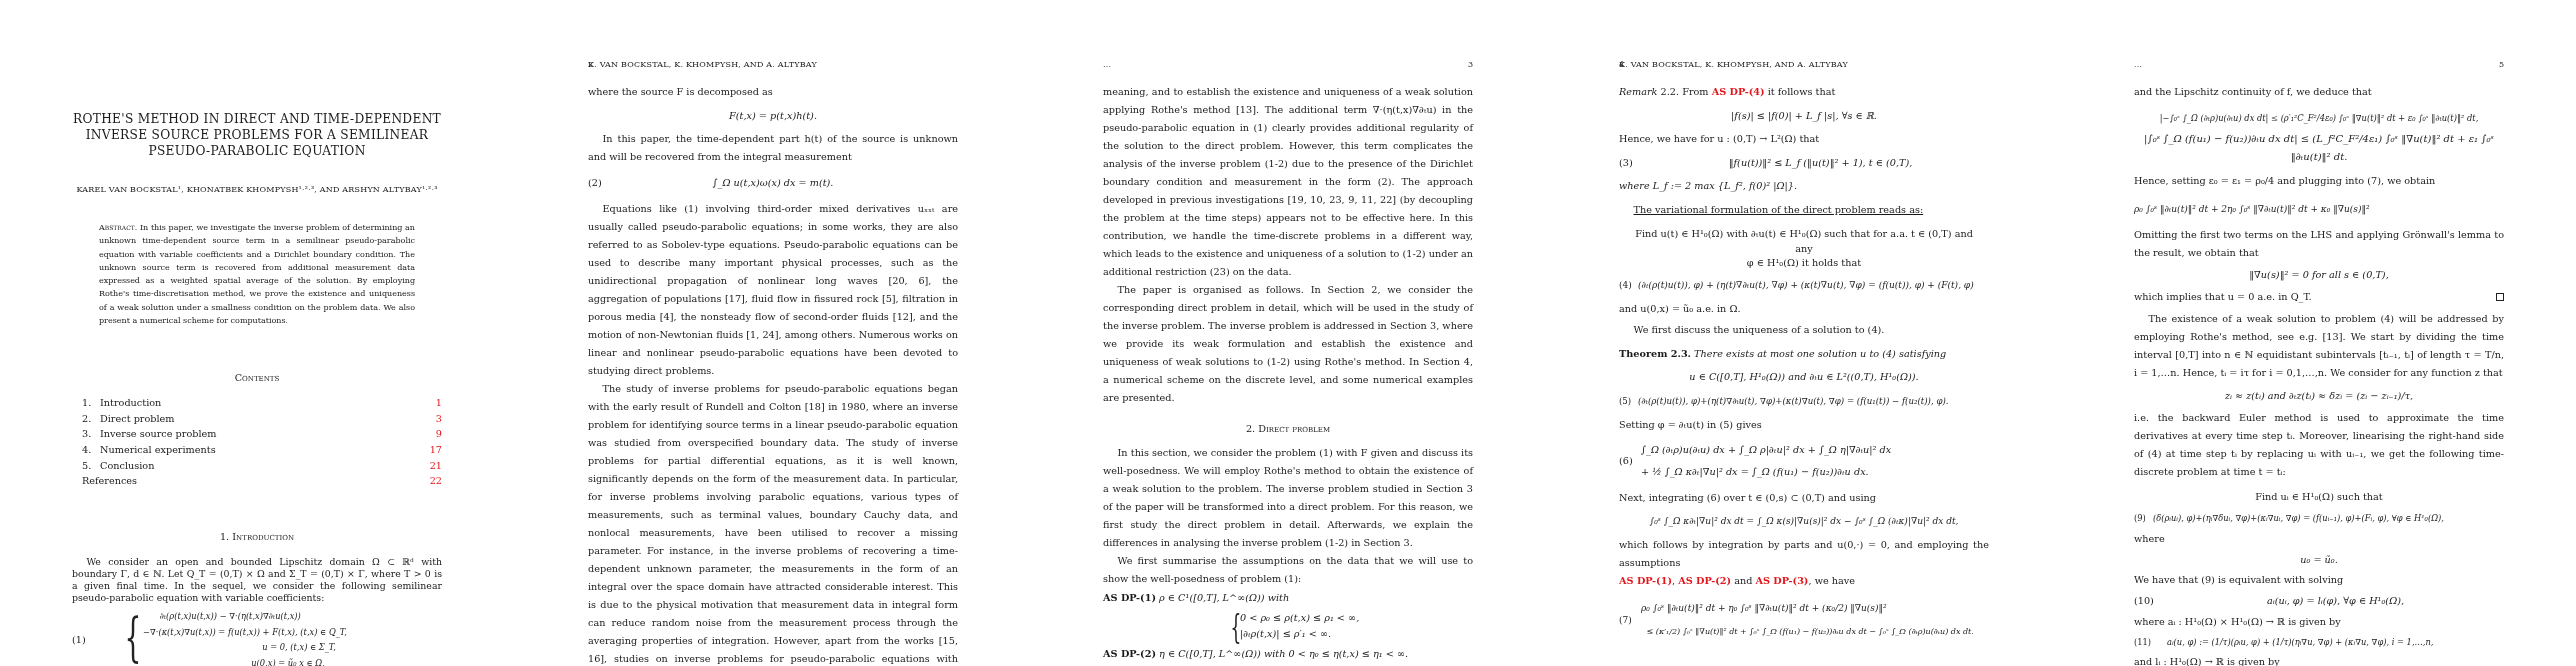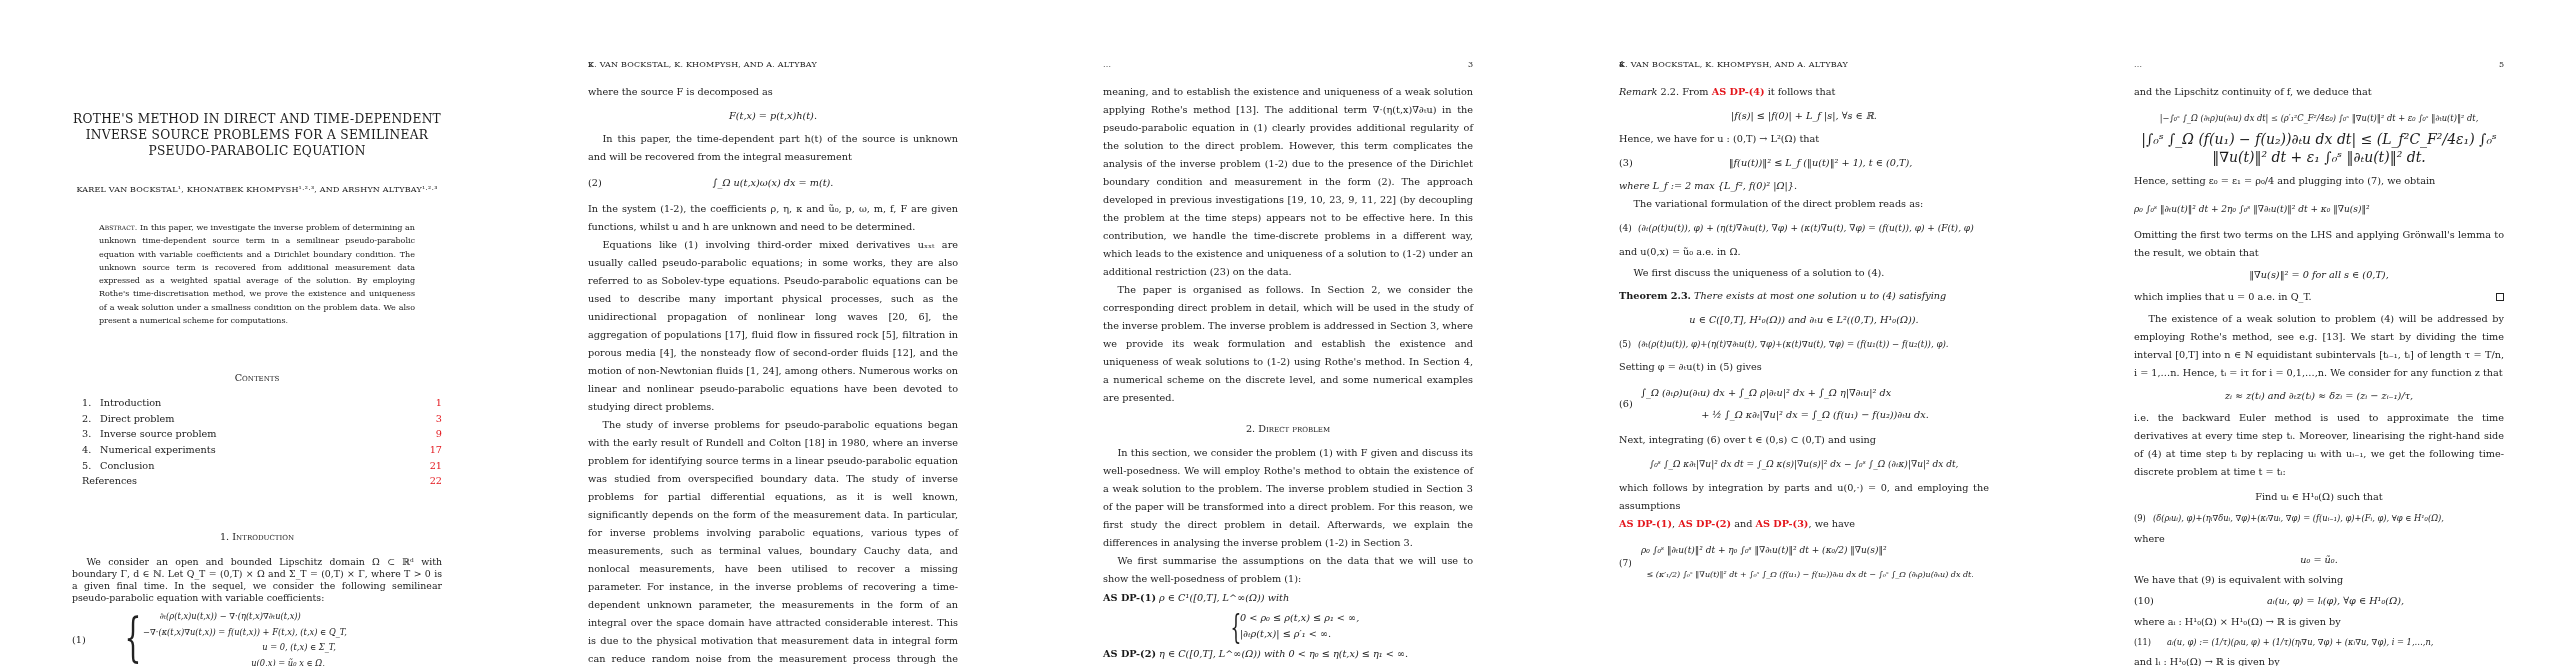--- a/index.html
+++ b/index.html
@@ -116,21 +116,20 @@
   <div class="col" style="left:73px; top:83px;">
     <p>where the source F is decomposed as</p>
     <div class="eq">
         <span class="body math">F(t,x) = p(t,x)h(t).</span>
       </div>
     <p class="indent">In this paper, the time-dependent part h(t) of the source is unknown and will be recovered from the integral measurement</p>
     <div class="eq" style="margin:7.8px 0;">
       <span class="eqnum">(2)</span>
       <span class="body math" style="margin-right:33px;">∫_Ω u(t,x)ω(x) dx = m(t).</span>
     </div>
-    <p>In the system (1-2), the coefficients ρ, η, κ and ũ₀, p, ω, m, f, F are given functions, whilst u and h are unknown and need to be determined.</p>
     <p class="indent">Equations like (1) involving third-order mixed derivatives uₓₓₜ are usually called pseudo-parabolic equations; in some works, they are also referred to as Sobolev-type equations. Pseudo-parabolic equations can be used to describe many important physical processes, such as the unidirectional propagation of nonlinear long waves [20, 6], the aggregation of populations [17], fluid flow in fissured rock [5], filtration in porous media [4], the nonsteady flow of second-order fluids [12], and the motion of non-Newtonian fluids [1, 24], among others. Numerous works on linear and nonlinear pseudo-parabolic equations have been devoted to studying direct problems.</p>
     <p class="indent">The study of inverse problems for pseudo-parabolic equations began with the early result of Rundell and Colton [18] in 1980, where an inverse problem for identifying source terms in a linear pseudo-parabolic equation was studied from overspecified boundary data. The study of inverse problems for partial differential equations, as it is well known, significantly depends on the form of the measurement data. In particular, for inverse problems involving parabolic equations, various types of measurements, such as terminal values, boundary Cauchy data, and nonlocal measurements, have been utilised to recover a missing parameter. For instance, in the inverse problems of recovering a time-dependent unknown parameter, the measurements in the form of an integral over the space domain have attracted considerable interest. This is due to the physical motivation that measurement data in integral form can reduce random noise from the measurement process through the averaging properties of integration. However, apart from the works [15, 16], studies on inverse problems for pseudo-parabolic equations with nonlocal measurement (2) remain relatively rare. Nevertheless, there are many works on the study of inverse problems for pseudo-parabolic equations; we may refer to [3, 8, 15, 16, 2, 14], and references therein. In particular, in [2] and [14], inverse problems for nonlinear pseudo-parabolic equations perturbed p-Laplacian and nonlinear damping term have been investigated under the measurement in the specific integral form, i.e., for the specially chosen test function in the form ω := ω − Δω in (2). However, this form of measurement is difficult to justify its physical meaning, though it is more suitable for mathematical study. Recently, Van Bockstal and Khompysh [21] considered the inverse problem (1-2) with the Neumann boundary condition and ω = 1. Taking advantage of the Neumann boundary condition and the integral measurement over the complete domain Ω, the existence and uniqueness of a weak solution has been established.</p>
 
   </div>
 </div>
 
 <div class="page" style="left:1030px;">
   <div class="running" style="left:73px;">
     <span class="hd">...</span>
     <span class="pg" style="right:0;">3</span>
@@ -179,21 +178,25 @@
     </p>
     <div class="eq">
         <span class="body math">|f(s)| ≤ |f(0)| + L_f |s|,   ∀s ∈ ℝ.</span>
       </div>
     <p>Hence, we have for u : (0,T) → L²(Ω) that</p>
     <div class="eq">
       <span class="eqnum">(3)</span>
       <span class="body math">‖f(u(t))‖² ≤ L_f (‖u(t)‖² + 1),      t ∈ (0,T),</span>
     </div>
     <p class="math">where L_f := 2 max {L_f², f(0)² |Ω|}.</p>
-    <p class="indent" style="margin-top:0;">The variational formulation of the direct problem reads as:</p>
+    <p class="indent" style="margin-top:6px;text-decoration:underline;">The variational formulation of the direct problem reads as:</p>
+    <div class="center" style="margin:7.8px 11px 3.3px 11px; line-height:14.5px;">
+      <div>Find u(t) ∈ H¹₀(Ω) with ∂ₜu(t) ∈ H¹₀(Ω) such that for a.a. t ∈ (0,T) and any</div>
+      <div>φ ∈ H¹₀(Ω) it holds that</div>
+    </div>
     <div class="eq left" style="font-size:9px;">
       <span class="eqnum" style="width:19px;">(4)</span>
       <span class="body math">(∂ₜ(ρ(t)u(t)), φ) + (η(t)∇∂ₜu(t), ∇φ) + (κ(t)∇u(t), ∇φ) = (f(u(t)), φ) + (F(t), φ)</span>
     </div>
     <p>and u(0,x) = ũ₀ a.e. in Ω.</p>
     <p class="indent" style="margin-top:3.3px;">We first discuss the uniqueness of a solution to (4).</p>
     <p style="margin-top:5.6px;">
       <span class="bold">Theorem 2.3.</span>
       <span class="it">There exists at most one solution u to (4) satisfying</span>
     </p>
@@ -202,21 +205,21 @@
       </div>
     <div class="eq left" style="font-size:8.6px;">
       <span class="eqnum" style="width:19px;">(5)</span>
       <span class="body math">(∂ₜ(ρ(t)u(t)), φ)+(η(t)∇∂ₜu(t), ∇φ)+(κ(t)∇u(t), ∇φ) = (f(u₁(t)) − f(u₂(t)), φ).</span>
     </div>
     <p>Setting φ = ∂ₜu(t) in (5) gives</p>
     <div class="eq left">
       <span class="eqnum" style="width:22px;">(6)</span>
       <div class="body math" style="line-height:22px;">
         <div>∫_Ω (∂ₜρ)u(∂ₜu) dx + ∫_Ω ρ|∂ₜu|² dx + ∫_Ω η|∇∂ₜu|² dx</div>
-        <div style="text-align:center;">+ ½ ∫_Ω κ∂ₜ|∇u|² dx = ∫_Ω (f(u₁) − f(u₂))∂ₜu dx.</div>
+        <div style="text-align:left;">+ ½ ∫_Ω κ∂ₜ|∇u|² dx = ∫_Ω (f(u₁) − f(u₂))∂ₜu dx.</div>
       </div>
     </div>
     <p>Next, integrating (6) over t ∈ (0,s) ⊂ (0,T) and using</p>
     <div class="eq" style="font-size:9px;">
         <span class="body math">∫₀ˢ ∫_Ω κ∂ₜ|∇u|² dx dt = ∫_Ω κ(s)|∇u(s)|² dx − ∫₀ˢ ∫_Ω (∂ₜκ)|∇u|² dx dt,</span>
       </div>
     <p>which follows by integration by parts and u(0,·) = 0, and employing the assumptions</p>
     <p>
       <span class="red bold">AS DP-(1)</span>,
       <span class="red bold">AS DP-(2)</span> and
@@ -237,21 +240,21 @@
 <div class="page" style="left:2061px;">
   <div class="running" style="left:73px;">
     <span class="hd">...</span>
     <span class="pg" style="right:0;">5</span>
   </div>
   <div class="col" style="left:73px; top:83px;">
     <p>and the Lipschitz continuity of f, we deduce that</p>
     <div class="eq" style="font-size:8.3px; margin:7.8px 0 3.3px 0;">
         <span class="body math">|−∫₀ˢ ∫_Ω (∂ₜρ)u(∂ₜu) dx dt| ≤ (ρ′₁²C_F²/4ε₀) ∫₀ˢ ‖∇u(t)‖² dt + ε₀ ∫₀ˢ ‖∂ₜu(t)‖² dt,</span>
       </div>
-    <div class="eq" style="font-size:14px; margin:3.3px 0 5.6px 0;justify-content:flex-end;">
+    <div class="eq" style="font-size:10px; margin:3.3px 0 5.6px 0;justify-content:flex-end;">
         <span class="body math">|∫₀ˢ ∫_Ω (f(u₁) − f(u₂))∂ₜu dx dt| ≤ (L_f²C_F²/4ε₁) ∫₀ˢ ‖∇u(t)‖² dt + ε₁ ∫₀ˢ ‖∂ₜu(t)‖² dt.</span>
       </div>
     <p>Hence, setting ε₀ = ε₁ = ρ₀/4 and plugging into (7), we obtain</p>
     <div class="math" style="margin:7.8px 0 3.3px 0; line-height:25.6px; font-size:9px;">
       <div>ρ₀ ∫₀ˢ ‖∂ₜu(t)‖² dt + 2η₀ ∫₀ˢ ‖∇∂ₜu(t)‖² dt + κ₀ ‖∇u(s)‖²</div>
     </div>
     <p>Omitting the first two terms on the LHS and applying Grönwall's lemma to the result, we obtain that</p>
     <div class="eq" style="margin:4px;">
         <span class="body math">‖∇u(s)‖² = 0    for all s ∈ (0,T),</span>
       </div>

